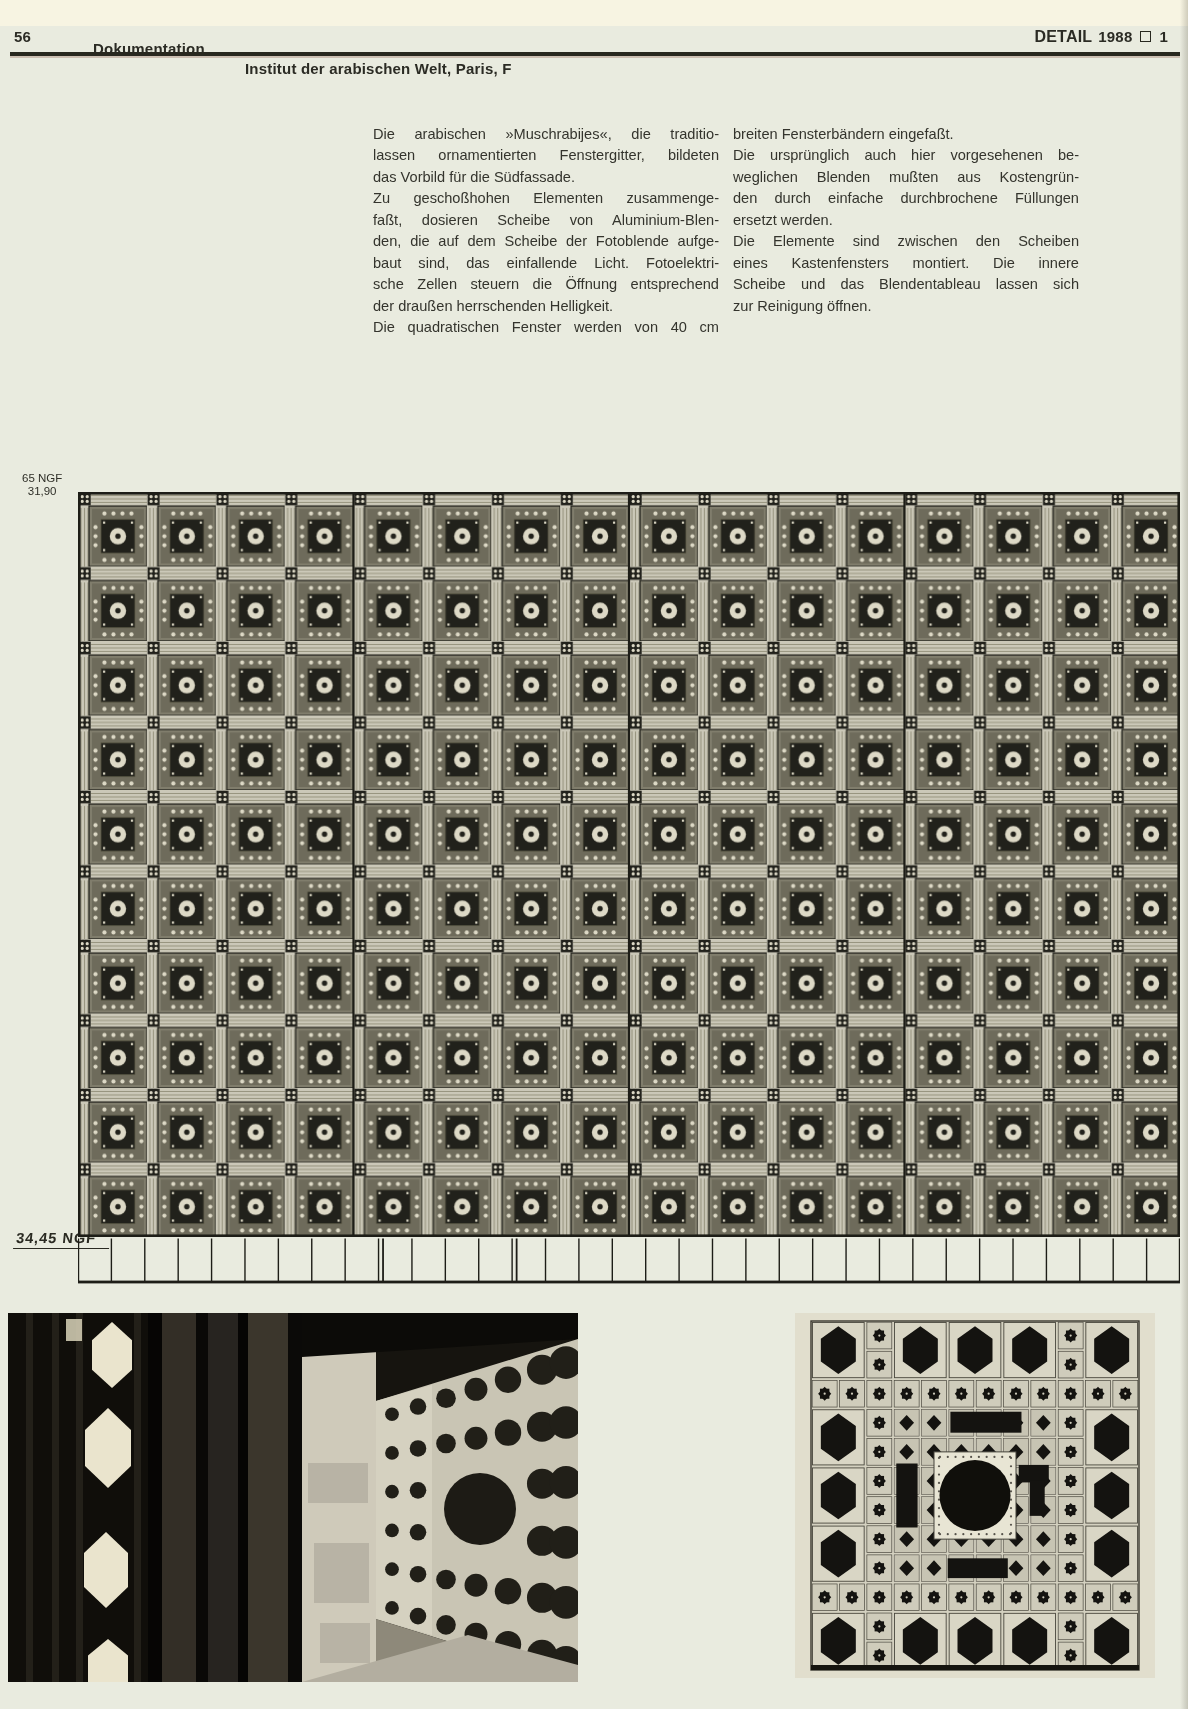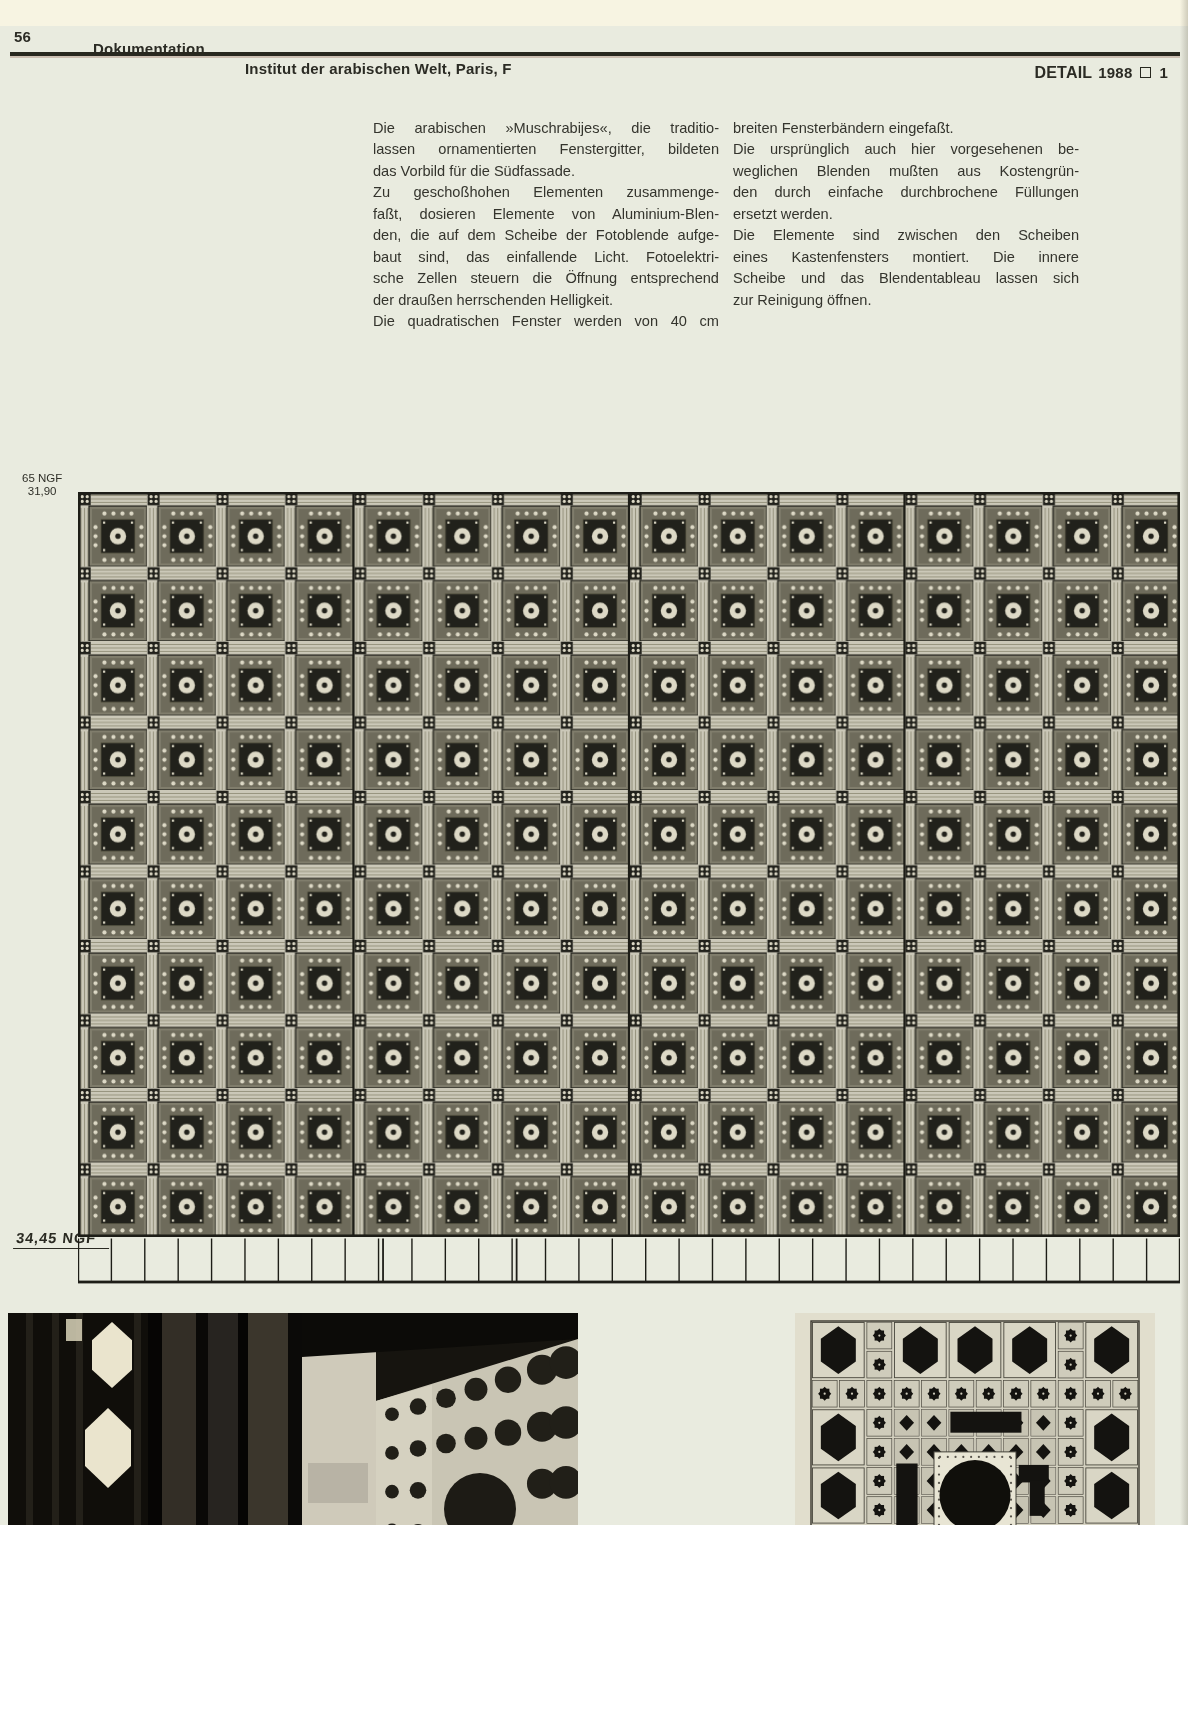--- a/index.html
+++ b/index.html
@@ -1,26 +1,26 @@
 <!DOCTYPE html>
 <html><head>
 <meta charset="utf-8">
 <style>
   html,body{margin:0;padding:0;}
   body{font-family:"Liberation Sans",sans-serif;}
-  #page{position:relative;width:1188px;height:1525px;background:#e9ebdf;overflow:hidden;}
+  #page{position:relative;width:1188px;height:1709px;background:#e9ebdf;overflow:hidden;}
   #page:before{content:"";position:absolute;left:0;top:0;width:100%;height:26px;background:#f7f4e2;}
   #page:after{content:"";position:absolute;right:0;top:0;width:8px;height:100%;background:linear-gradient(to right,rgba(0,0,0,0),rgba(90,85,70,.25));}
   
   .hdr{position:absolute;top:28px;font-weight:bold;font-size:15px;color:#2b2b24;letter-spacing:.2px;white-space:nowrap;}
   #hdr-rule{position:absolute;left:10px;top:52px;width:1170px;height:4px;background:#28281f;box-shadow:0 2px 0 rgba(120,60,45,.25);}
-  #hdr-right{right:20px;display:flex;align-items:baseline;gap:6px;margin-top:36px;}
+  #hdr-right{right:20px;display:flex;align-items:baseline;gap:6px;}
   .issue-box{display:inline-block;width:9px;height:9px;border:1.6px solid #28281f;margin:0 2px;}
   
-  .col{position:absolute;top:120px;width:346px;}
+  .col{position:absolute;top:126px;width:346px;}
   .tline{height:21.45px;overflow:hidden;font-size:14.6px;color:#34342d;text-align:justify;text-align-last:justify;}
   .tline.nj{text-align:justify;text-align-last:left;}
   
   .dlabel{position:absolute;font-size:11.5px;color:#2f2f28;line-height:13px;}
   #label-bottom{position:absolute;left:14px;top:1230px;font-size:14.5px;font-weight:bold;color:#2a2a22;border-bottom:1.8px solid #2a2a22;padding:0 14px 2px 2px;transform:skewX(-6deg);letter-spacing:1px;}
   
   #facade{position:absolute;left:78px;top:492px;width:1102px;height:793px;}
   #photo-left{position:absolute;left:8px;top:1313px;width:570px;height:369px;}
   #photo-right{position:absolute;left:795px;top:1313px;width:360px;height:365px;}
   svg{display:block;}
@@ -39,21 +39,21 @@
     <span class="issue-box"></span>
     <span>1</span>
   </div>
   <div id="hdr-rule"></div>
 
   <div class="col" id="col1" style="left:373px;">
       <div class="tline">Die arabischen »Muschrabijes«, die traditio-</div>
       <div class="tline">lassen ornamentierten Fenstergitter, bildeten</div>
       <div class="tline nj">das Vorbild für die Südfassade.</div>
       <div class="tline">Zu geschoßhohen Elementen zusammenge-</div>
-      <div class="tline">faßt, dosieren Elemente von Aluminium-Blen-</div>
+      <div class="tline">faßt, dosieren Scheibe von Aluminium-Blen-</div>
       <div class="tline">den, die auf dem Scheibe der Fotoblende aufge-</div>
       <div class="tline">baut sind, das einfallende Licht. Fotoelektri-</div>
       <div class="tline">sche Zellen steuern die Öffnung entsprechend</div>
       <div class="tline nj">der draußen herrschenden Helligkeit.</div>
       <div class="tline">Die quadratischen Fenster werden von 40 cm</div>
     </div>
   <div class="col" id="col2" style="left:733px;">
       <div class="tline nj">breiten Fensterbändern eingefaßt.</div>
       <div class="tline">Die ursprünglich auch hier vorgesehenen be-</div>
       <div class="tline">weglichen Blenden mußten aus Kostengrün-</div>

